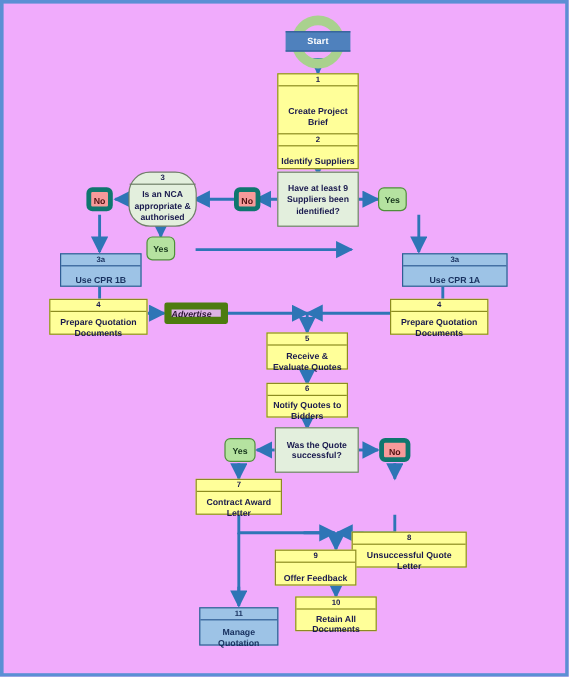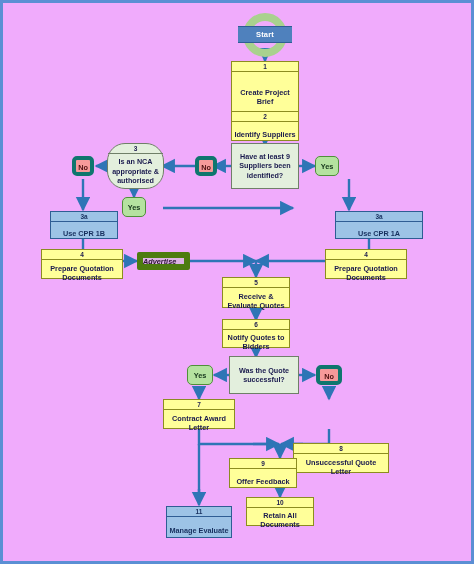--- a/index.html
+++ b/index.html
@@ -306,16 +306,16 @@
     <div class="body">Offer Feedback</div>
   </div>
 
   <div class="node proc" style="left:243px;top:494px;width:68px;height:29px;">
     <div class="hdr">10</div>
     <div class="body">Retain All Documents</div>
   </div>
 
   <div class="node procblue" style="left:163px;top:503px;width:66px;height:32px;">
     <div class="hdr">11</div>
-    <div class="body">Manage Evaluate</div>
+    <div class="body">Manage Quotation</div>
   </div>
 
 </div>
 
 </body></html>

